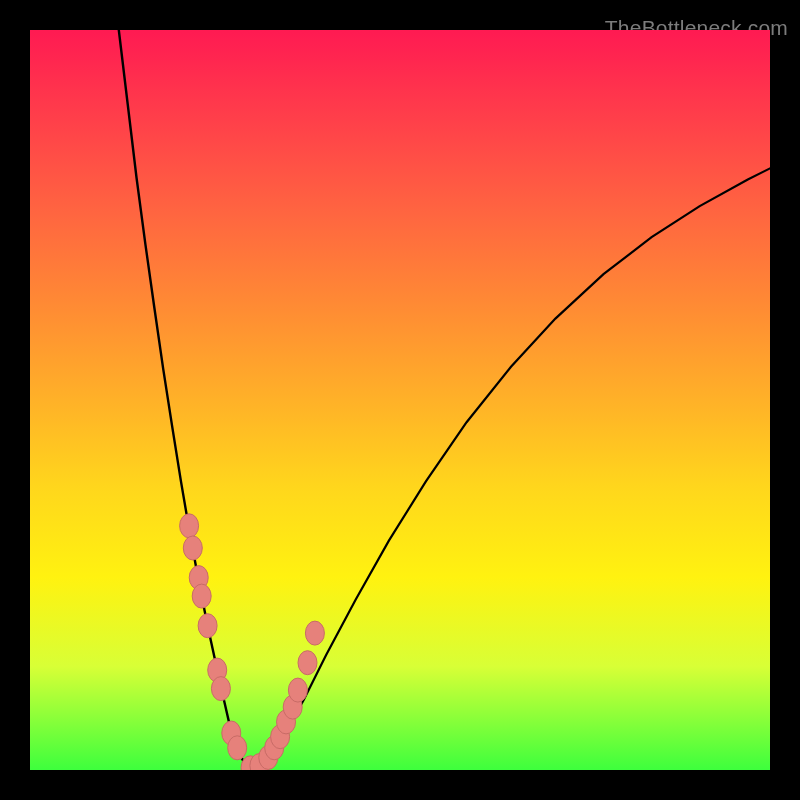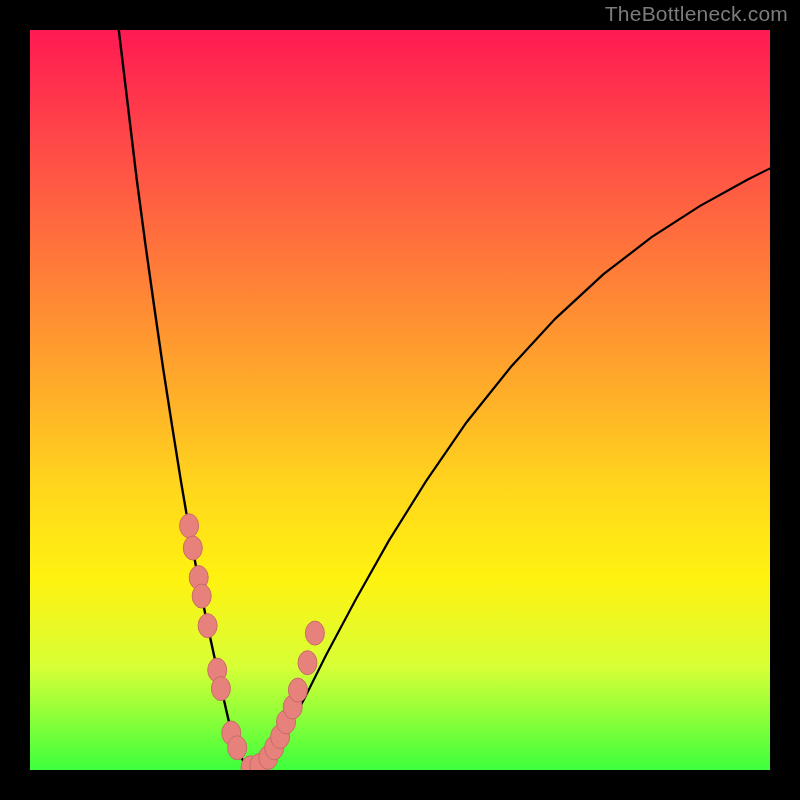--- a/index.html
+++ b/index.html
@@ -38,21 +38,21 @@
   }
   .plot svg {
     position: absolute;
     left: 0;
     top: 0;
     width: 740px;
     height: 740px;
   }
   .watermark {
     position: absolute;
-    top: 2px;
+    top: 16px;
     right: 12px;
     color: #7c7c7c;
     font-size: 21px;
     font-weight: 400;
     letter-spacing: 0.2px;
     user-select: none;
   }
 </style>
 </head>
 <body>

